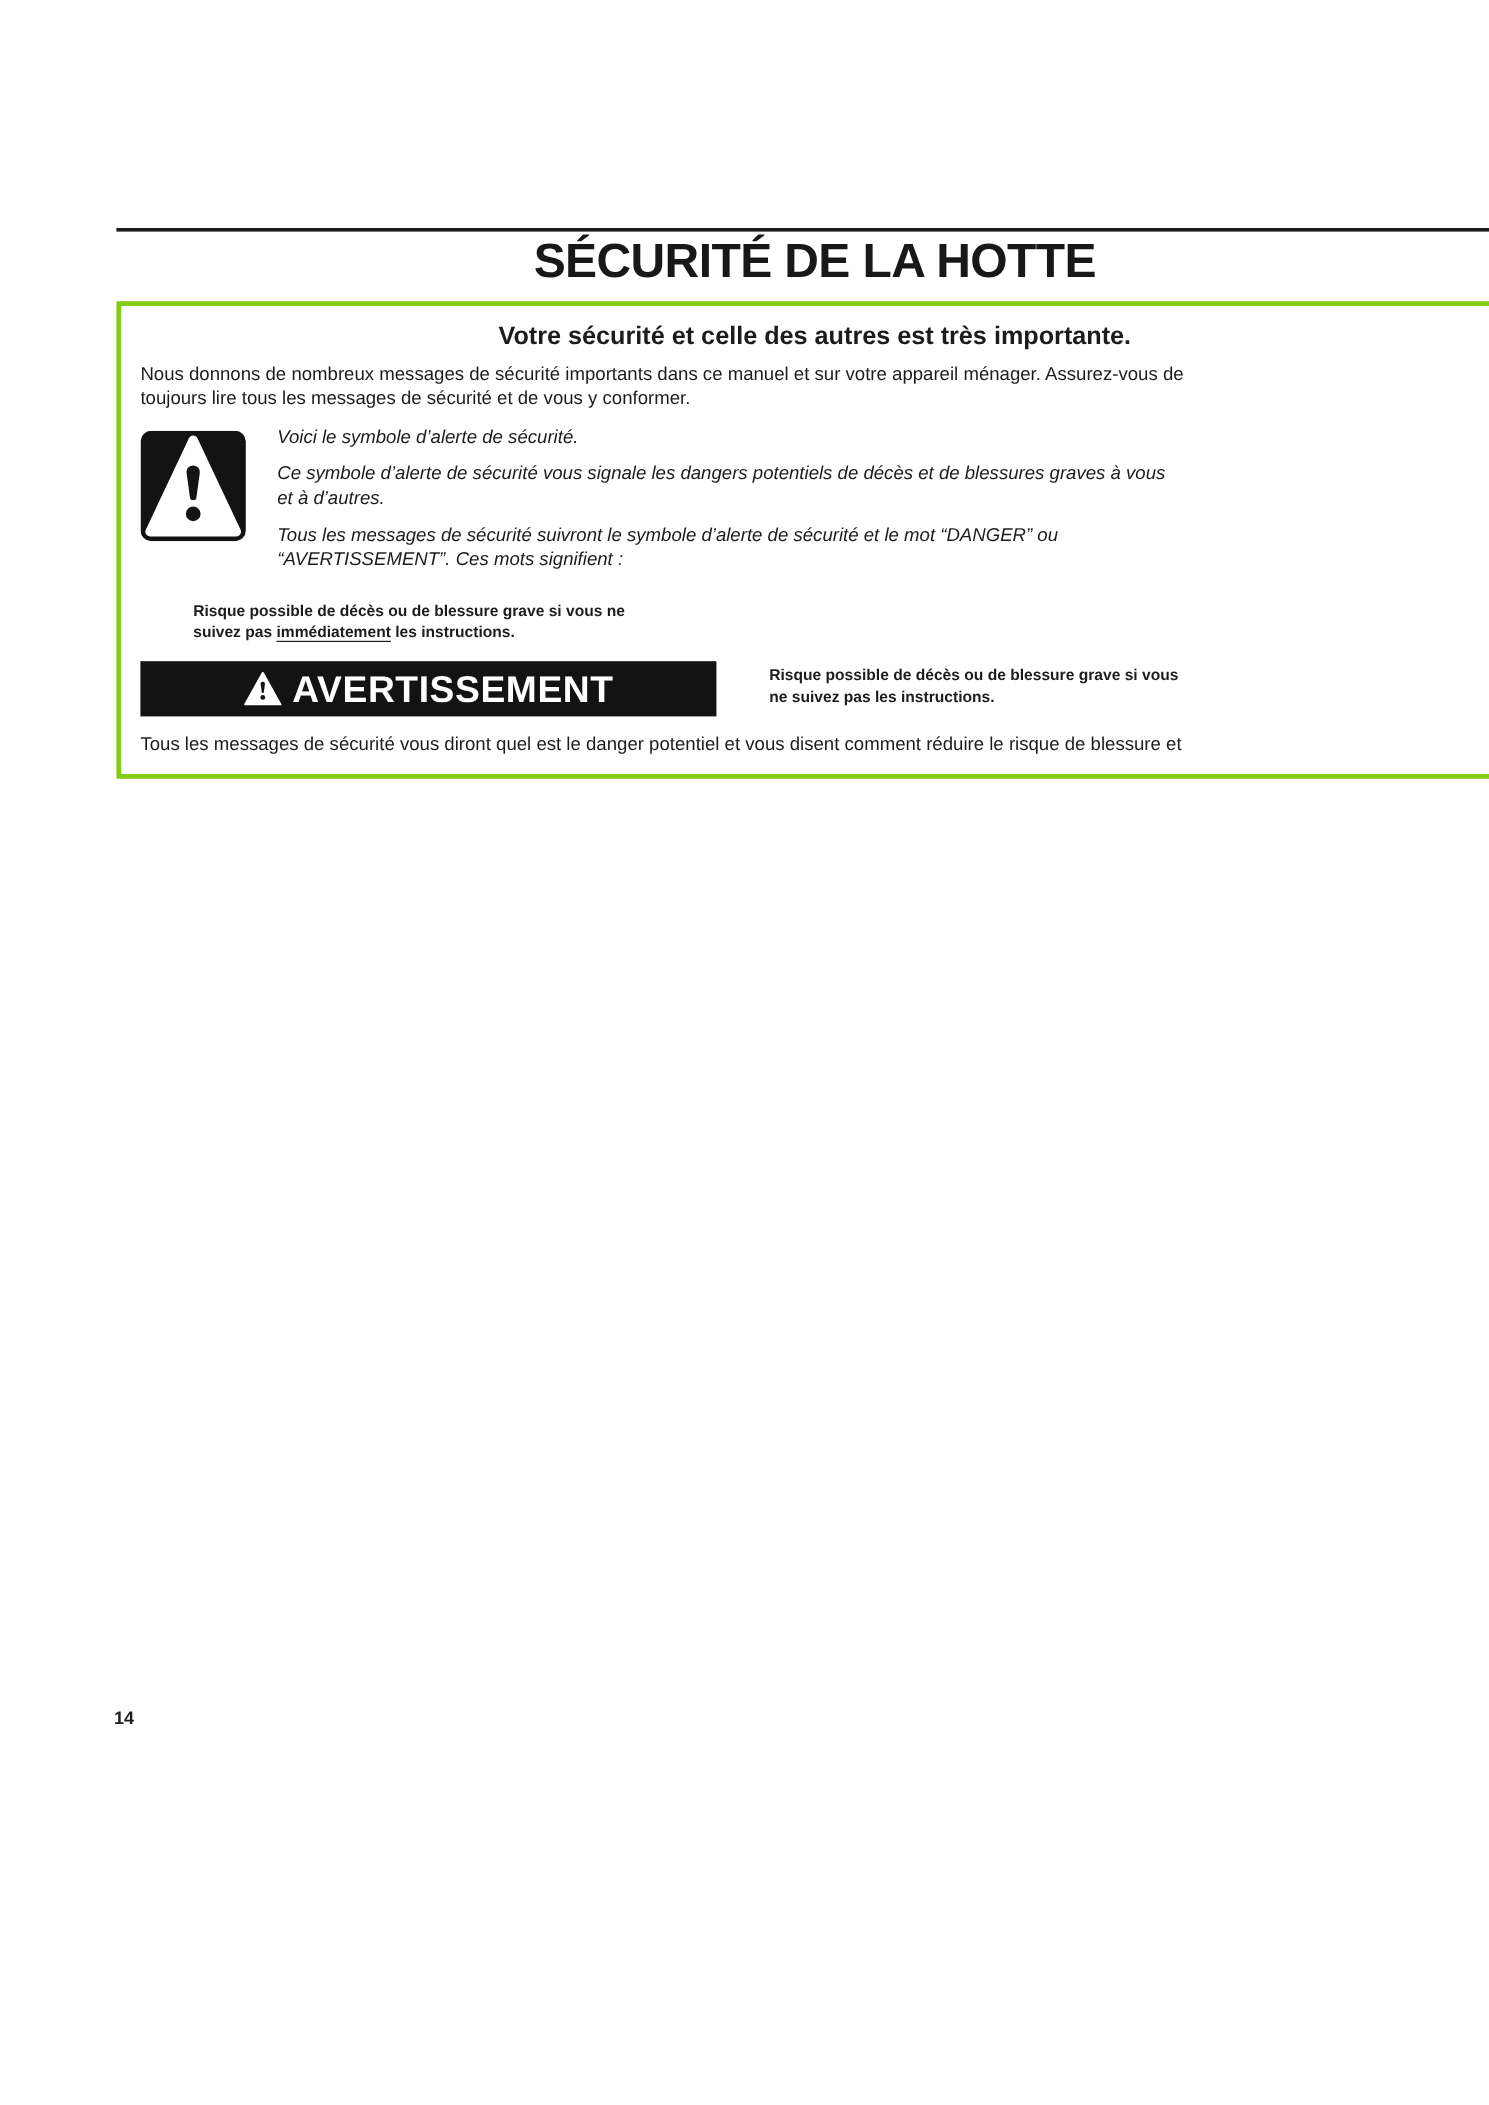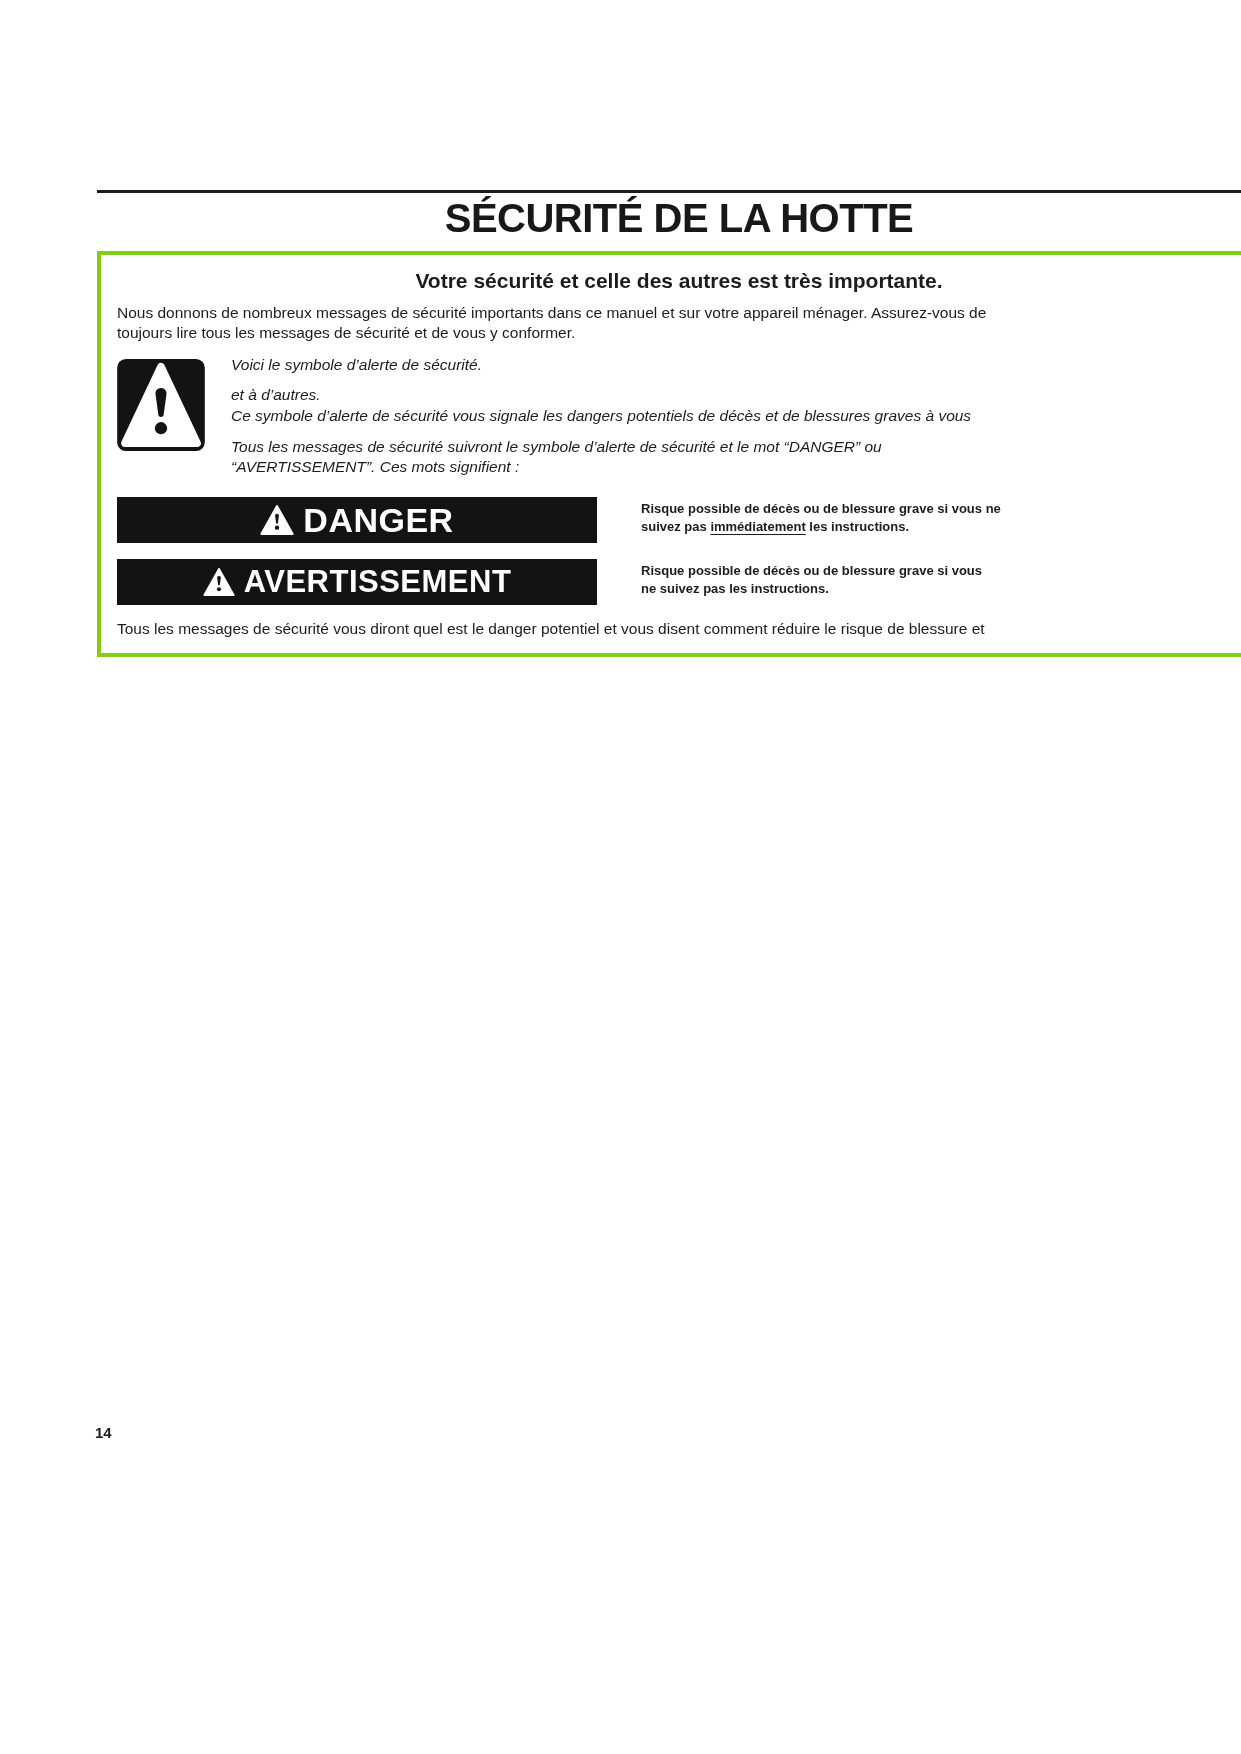--- a/index.html
+++ b/index.html
@@ -127,39 +127,31 @@
           <svg viewBox="0 0 100 105" xmlns="http://www.w3.org/2000/svg" aria-hidden="true">
             <rect x="0" y="0" width="100" height="105" rx="10" fill="#131313"></rect>
             <path d="M50 9 L91 96 L9 96 Z" fill="#ffffff" stroke="#ffffff" stroke-width="9" stroke-linejoin="round"></path>
             <path d="M50 33 C45.5 33 43.2 36.5 43.8 40.5 L47 64 C47.4 66.8 52.6 66.8 53 64 L56.2 40.5 C56.8 36.5 54.5 33 50 33 Z" fill="#131313"></path>
             <circle cx="50" cy="79" r="7" fill="#131313"></circle>
           </svg>
         </div>
         <div class="symbol-text body-text">
           <p>Voici le symbole d’alerte de sécurité.</p>
           <p>
+            <span style="display:block">Ce symbole d’alerte de sécurité vous signale les dangers potentiels de décès et de blessures graves à vous</span>
             <span style="display:block">et à d’autres.</span>
-            <span style="display:block">Ce symbole d’alerte de sécurité vous signale les dangers potentiels de décès et de blessures graves à vous</span>
           </p>
           <p>
             <span style="display:block">Tous les messages de sécurité suivront le symbole d’alerte de sécurité et le mot “DANGER” ou</span>
             <span style="display:block">“AVERTISSEMENT”. Ces mots signifient :</span>
           </p>
         </div>
       </div>
 
       <div class="signal-row first">
-        <div class="banner">
-          <svg width="34" height="30" viewBox="0 0 100 90" xmlns="http://www.w3.org/2000/svg" aria-hidden="true">
-            <path d="M50 3 L97 87 L3 87 Z" fill="#ffffff" stroke="#ffffff" stroke-width="6" stroke-linejoin="round"></path>
-            <path d="M50 26 C45.8 26 43.8 29 44.3 32.6 L47.2 54 C47.6 56.6 52.4 56.6 52.8 54 L55.7 32.6 C56.2 29 54.2 26 50 26 Z" fill="#131313"></path>
-            <circle cx="50" cy="68" r="6.5" fill="#131313"></circle>
-          </svg>
-          <span class="banner-label danger">DANGER</span>
-        </div>
         <div class="signal-desc">
           <span style="display:block">Risque possible de décès ou de blessure grave si vous ne</span>
           <span style="display:block"><span>suivez pas </span><span class="u">immédiatement</span><span> les instructions.</span></span>
         </div>
       </div>
 
       <div class="signal-row">
         <div class="banner">
           <svg width="32" height="28" viewBox="0 0 100 90" xmlns="http://www.w3.org/2000/svg" aria-hidden="true">
             <path d="M50 3 L97 87 L3 87 Z" fill="#ffffff" stroke="#ffffff" stroke-width="6" stroke-linejoin="round"></path>

